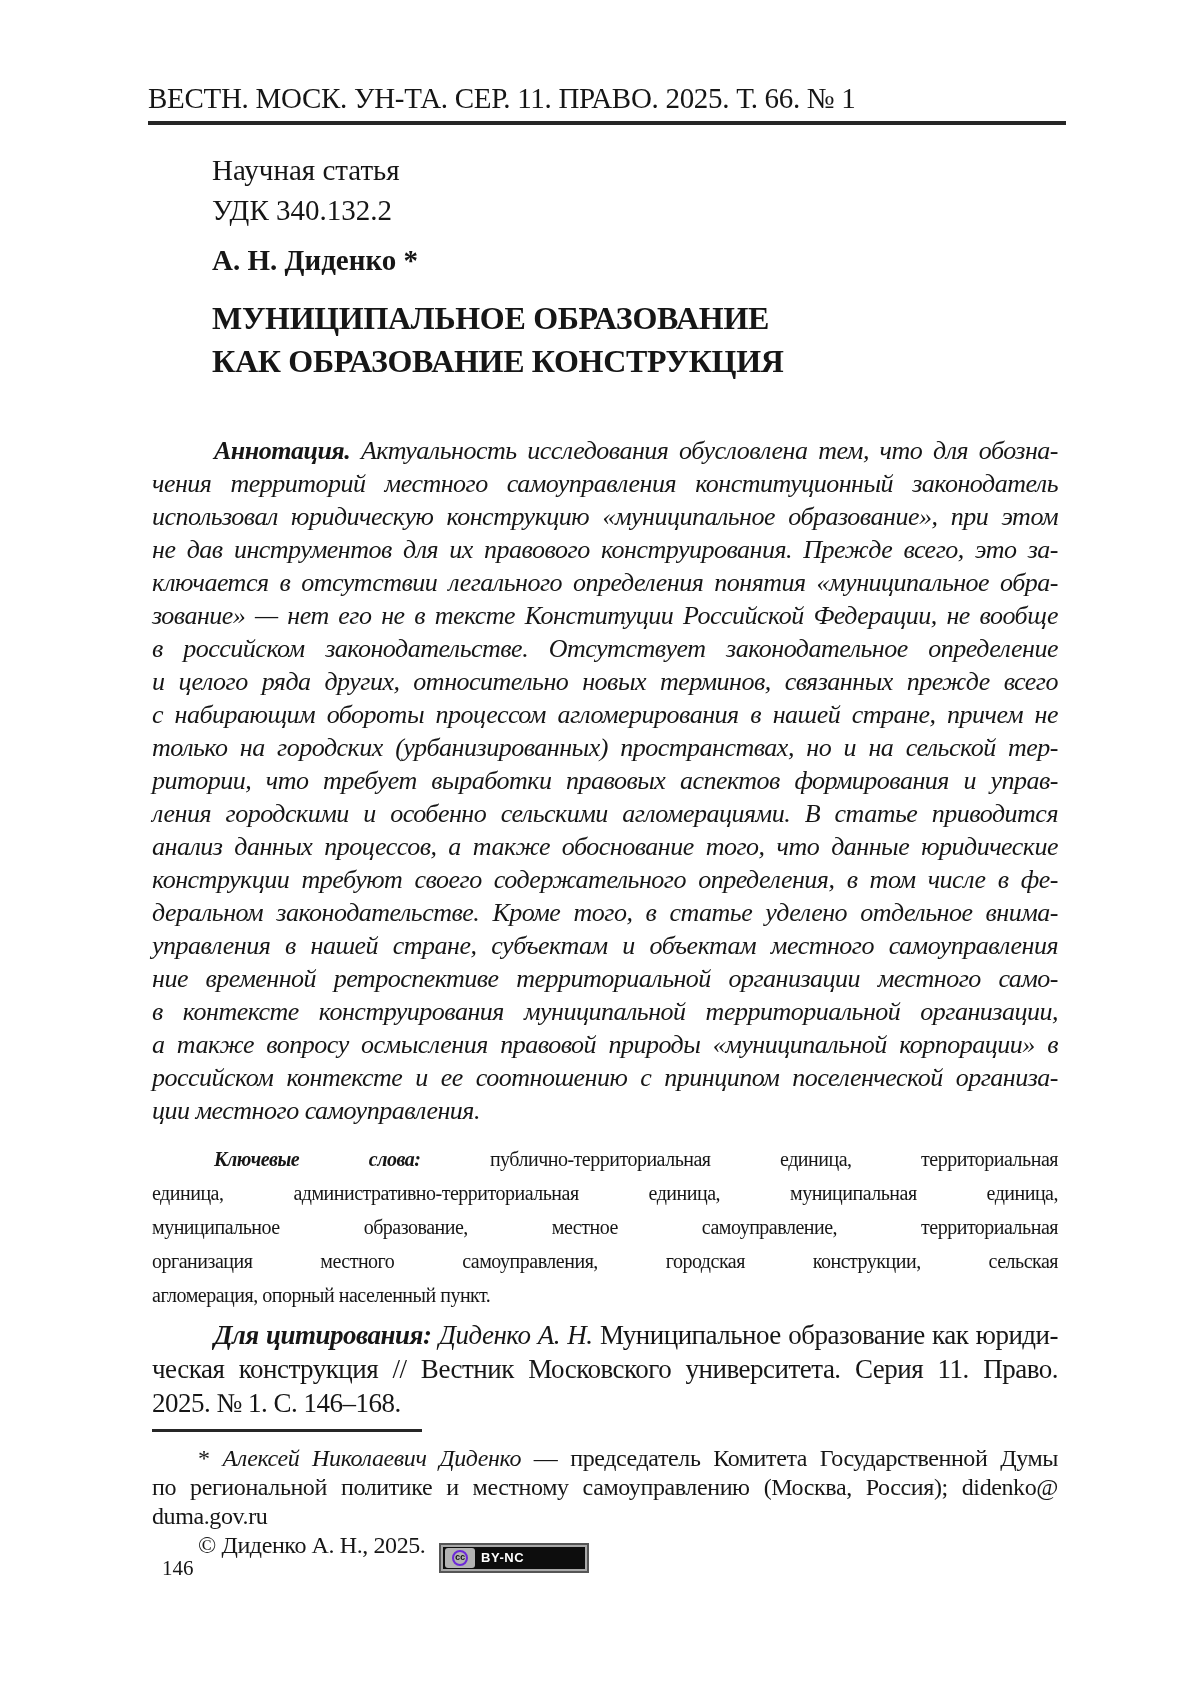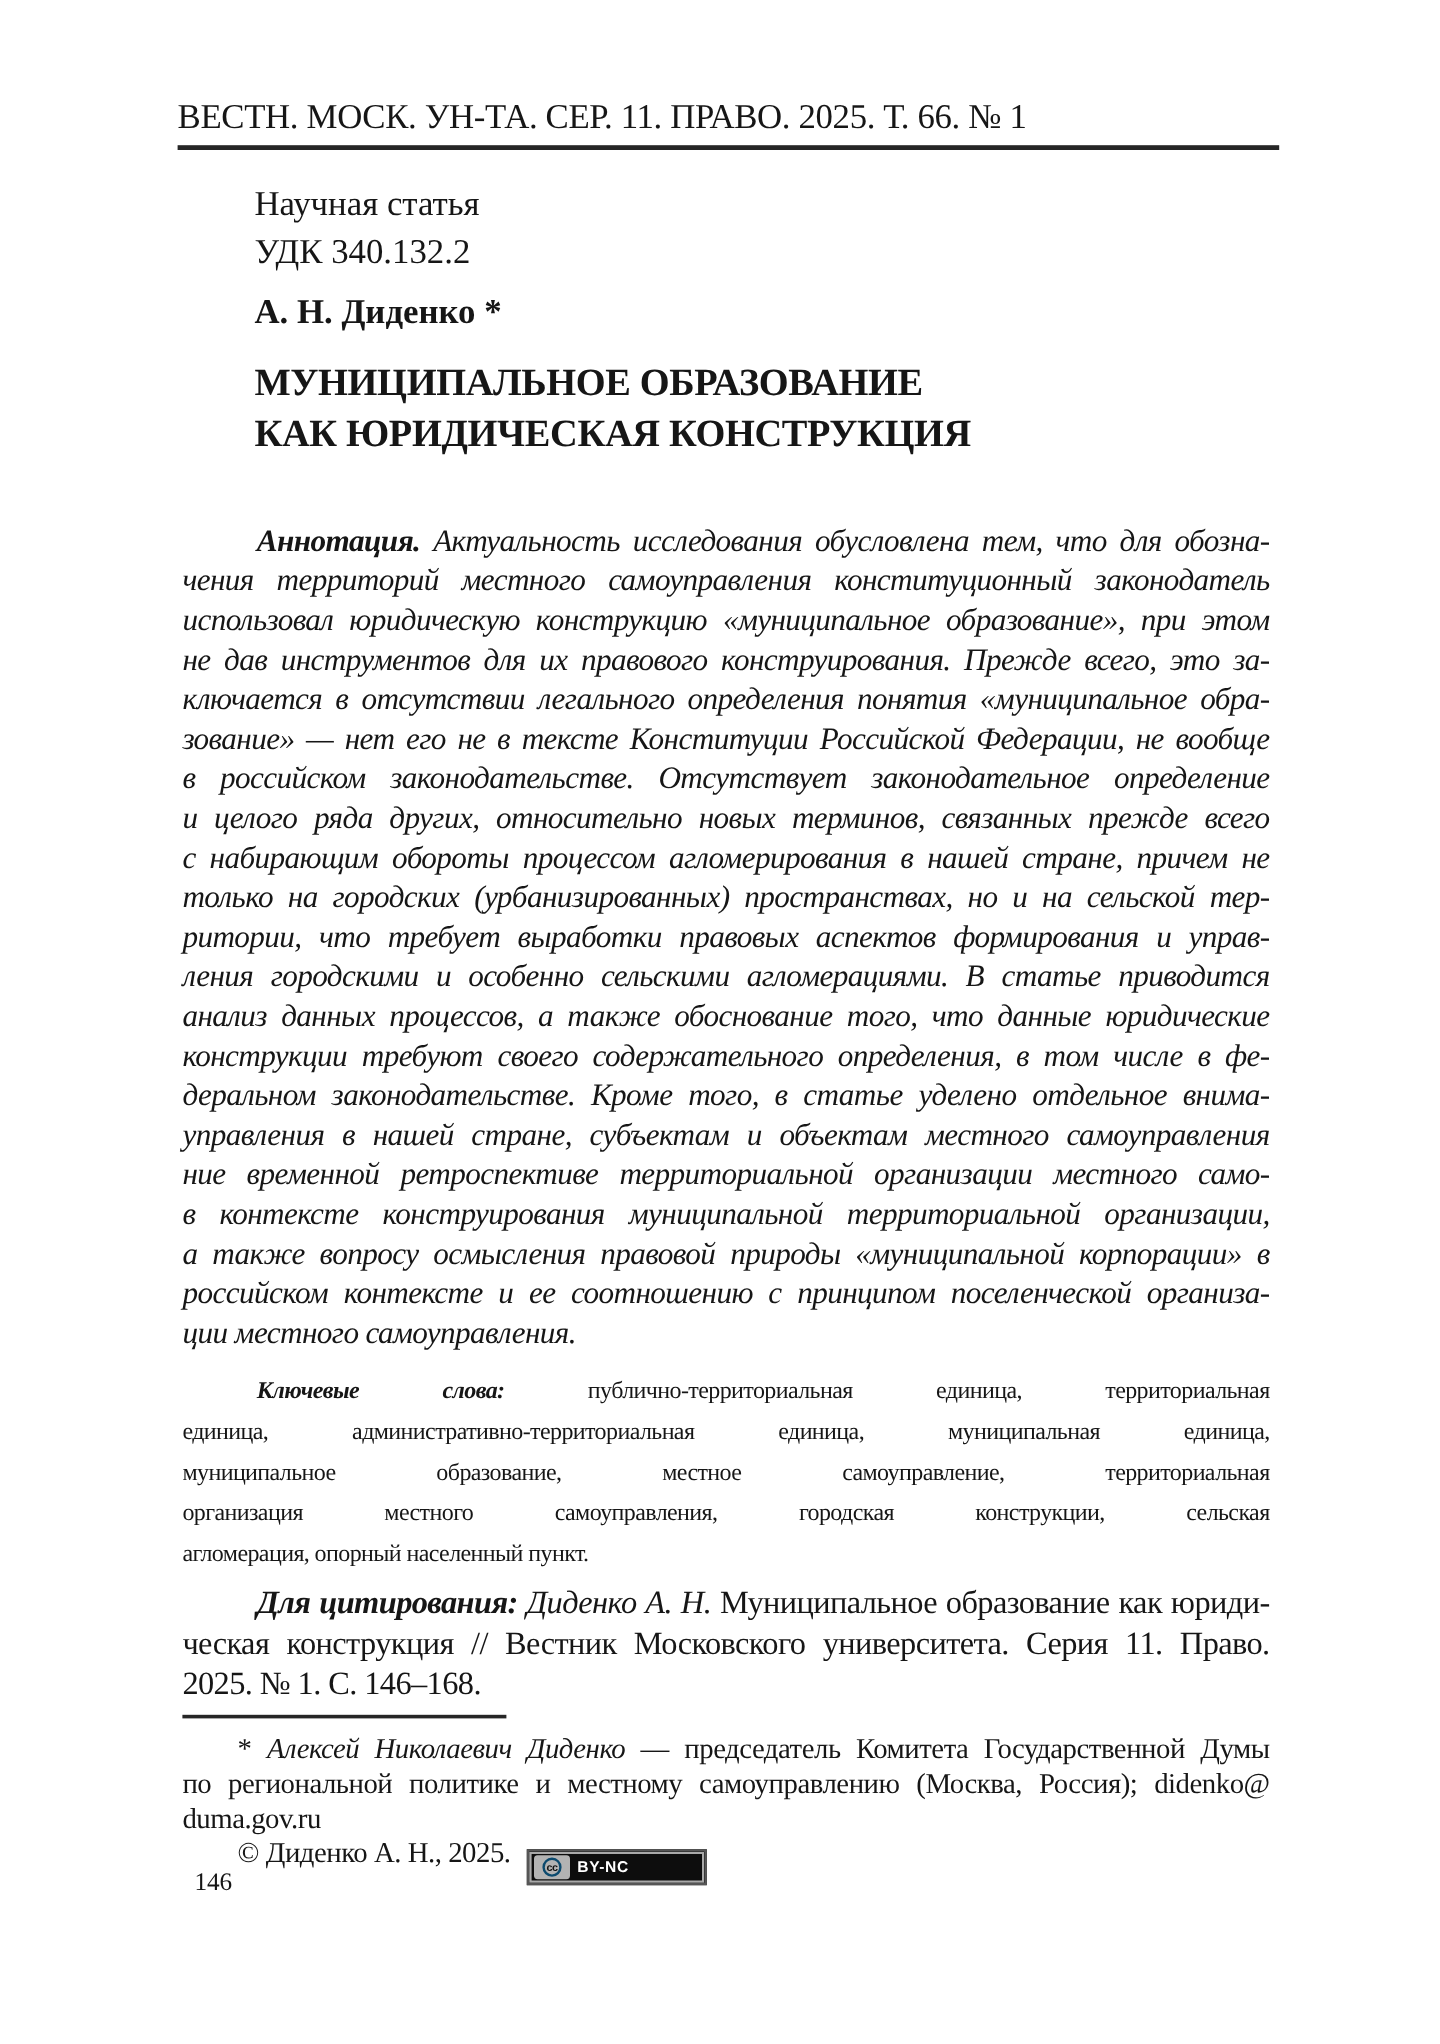--- a/index.html
+++ b/index.html
@@ -51,23 +51,23 @@
     width:150px; height:30px; margin-left:8px;
     background:#0d0d0d; border:2px solid #565656;
     box-shadow: inset 0 0 0 2px #a9a9a9; box-sizing:border-box;
     padding:3px 4px; gap:6px;
   }
   .cc-chip {
     width:30px; height:20px; background:#b3b3b3; border-radius:3px;
     display:inline-flex; align-items:center; justify-content:center; flex:0 0 auto;
   }
   .cc-circle {
-    width:16px; height:16px; border-radius:50%; border:2px solid #0c4a6e;
+    width:16px; height:16px; border-radius:50%; border:2px solid #6d28d9;
     box-sizing:border-box; color:#141414;
-    font-family:Liberation Sans, sans-serif;
+    font-family:Liberation Mono, monospace;
     font-size:9px; font-weight:bold; line-height:12px;
     display:inline-flex; align-items:center; justify-content:center;
   }
   .cc-label {
     color:#ffffff; font-family:"Liberation Sans","DejaVu Sans",sans-serif;
     font-size:13px; font-weight:bold; letter-spacing:0.5px;
   }
   .page-number { position:absolute; top:1550px; left:162px; font-size:21px; line-height:36px; }
 </style>
 </head>
@@ -77,21 +77,21 @@
 
   <div class="running-header">ВЕСТН. МОСК. УН-ТА. СЕР. 11. ПРАВО. 2025. Т. 66. № 1</div>
   <div class="header-rule"></div>
 
   <div class="article-type">Научная статья</div>
   <div class="udc">УДК 340.132.2</div>
   <div class="author">А. Н. Диденко *</div>
 
   <div class="title">
     <div>МУНИЦИПАЛЬНОЕ ОБРАЗОВАНИЕ</div>
-    <div>КАК ЮРИДИЧЕСКАЯ КОНСТРУКЦИЯ</div>
+    <div>КАК ОБРАЗОВАНИЕ КОНСТРУКЦИЯ</div>
   </div>
 
   <div class="para abstract">
       <div class="line first"><span class="s-bi">Аннотация.</span><span class="s-i"> Актуальность исследования обусловлена тем, что для обозна-</span></div>
       <div class="line"><span class="s-i">чения территорий местного самоуправления конституционный законодатель</span></div>
       <div class="line"><span class="s-i">использовал юридическую конструкцию «муниципальное образование», при этом</span></div>
       <div class="line"><span class="s-i">не дав инструментов для их правового конструирования. Прежде всего, это за-</span></div>
       <div class="line"><span class="s-i">ключается в отсутствии легального определения понятия «муниципальное обра-</span></div>
       <div class="line"><span class="s-i">зование» — нет его не в тексте Конституции Российской Федерации, не вообще</span></div>
       <div class="line"><span class="s-i">в российском законодательстве. Отсутствует законодательное определение</span></div>

